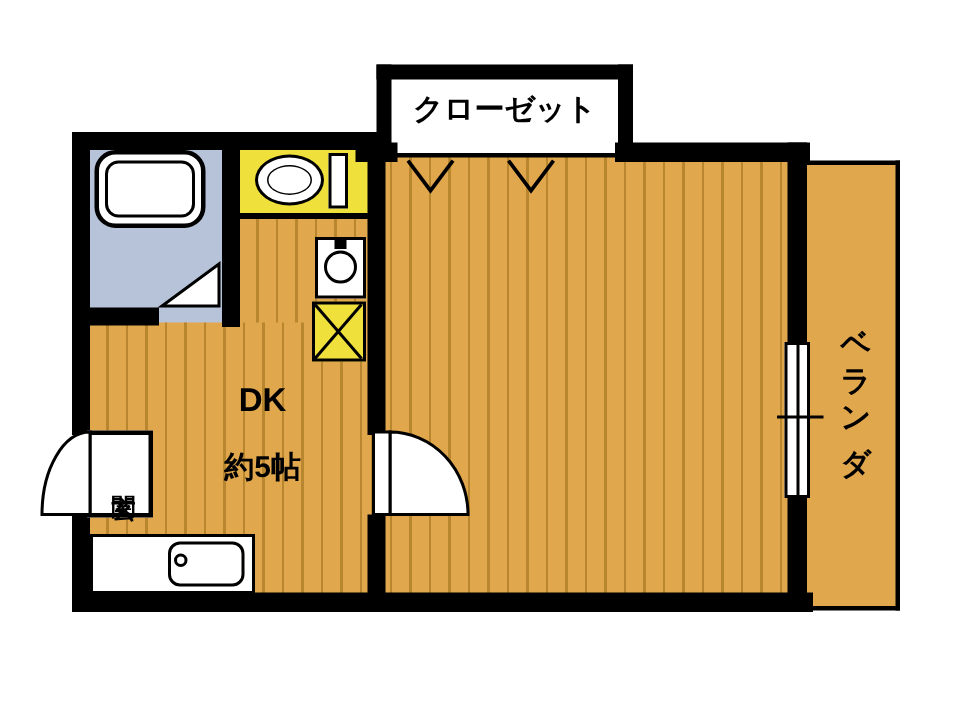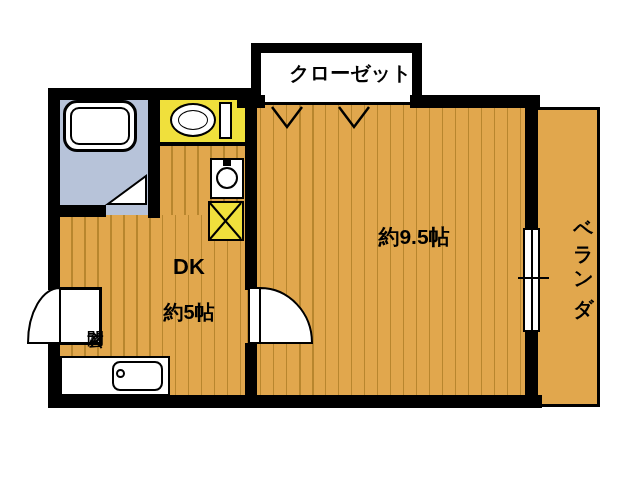--- a/index.html
+++ b/index.html
@@ -10,21 +10,21 @@
   .floor-strip{
     background-color:var(--flooring,#E1A74D);
     background-image:repeating-linear-gradient(90deg,
       var(--flooring_line,#B8862E) 0px, var(--flooring_line,#B8862E) 1.5px,
       transparent 1.5px, transparent 13px);
   }
   .floor-plain{background-color:var(--flooring,#E1A74D);}
   .floor-bath{background-color:var(--bathroom,#B7C3D9);}
   .floor-wc{background-color:var(--accent_yellow,#F0E03C);}
   .fixture{position:absolute;box-sizing:border-box;background:#fff;border:2px solid #000;}
-  .label{position:absolute;color:#000;font-weight:bold;text-align:center;line-height:1.4;padding-left:14px;}
+  .label{position:absolute;color:#000;font-weight:bold;text-align:center;line-height:1.4;}
   .vtext{writing-mode:vertical-rl;text-orientation:upright;letter-spacing:3px;}
   svg.overlay{position:absolute;left:0;top:0;pointer-events:none;}
 </style>
 </head>
 <body>
 
 <div class="plan">
 
   <div class="abs floor-bath" style="left:58px;top:98px;width:102px;height:119px;"></div>
   <div class="abs floor-wc" style="left:158px;top:98px;width:92px;height:48px;"></div>
@@ -85,21 +85,20 @@
     <rect x="249" y="288" width="11" height="55" fill="#fff" stroke="#000" stroke-width="2"></rect>
     <polygon points="146,176 146,204 108,204" fill="#fff" stroke="#000" stroke-width="2"></polygon>
     <polyline points="272,107 287,127 302,107" fill="none" stroke="#000" stroke-width="2.5"></polyline>
     <polyline points="339,107 354,127 369,107" fill="none" stroke="#000" stroke-width="2.5"></polyline>
     <line x1="210" y1="203" x2="241" y2="239" stroke="#000" stroke-width="2"></line>
     <line x1="241" y1="203" x2="210" y2="239" stroke="#000" stroke-width="2"></line>
   </svg>
 
   <div class="label" style="left:251px;top:59px;width:171px;font-size:20px;">クローゼット</div>
   <div class="label" style="left:320px;top:222px;width:160px;font-size:23px;">
-    <div style="font-size:21px;">約9.5帖</div>
   </div>
   <div class="label" style="left:110px;top:252px;width:130px;font-size:22px;text-align:center;">
     <div>DK</div>
     <div style="font-size:20px;margin-top:15px;">約5帖</div>
   </div>
   <div class="label vtext" style="left:70px;top:295px;height:45px;font-size:16px;letter-spacing:1px;">玄関</div>
   <div class="label vtext" style="left:556px;top:182px;height:150px;font-size:20px;">ベランダ</div>
 
 </div>
 

